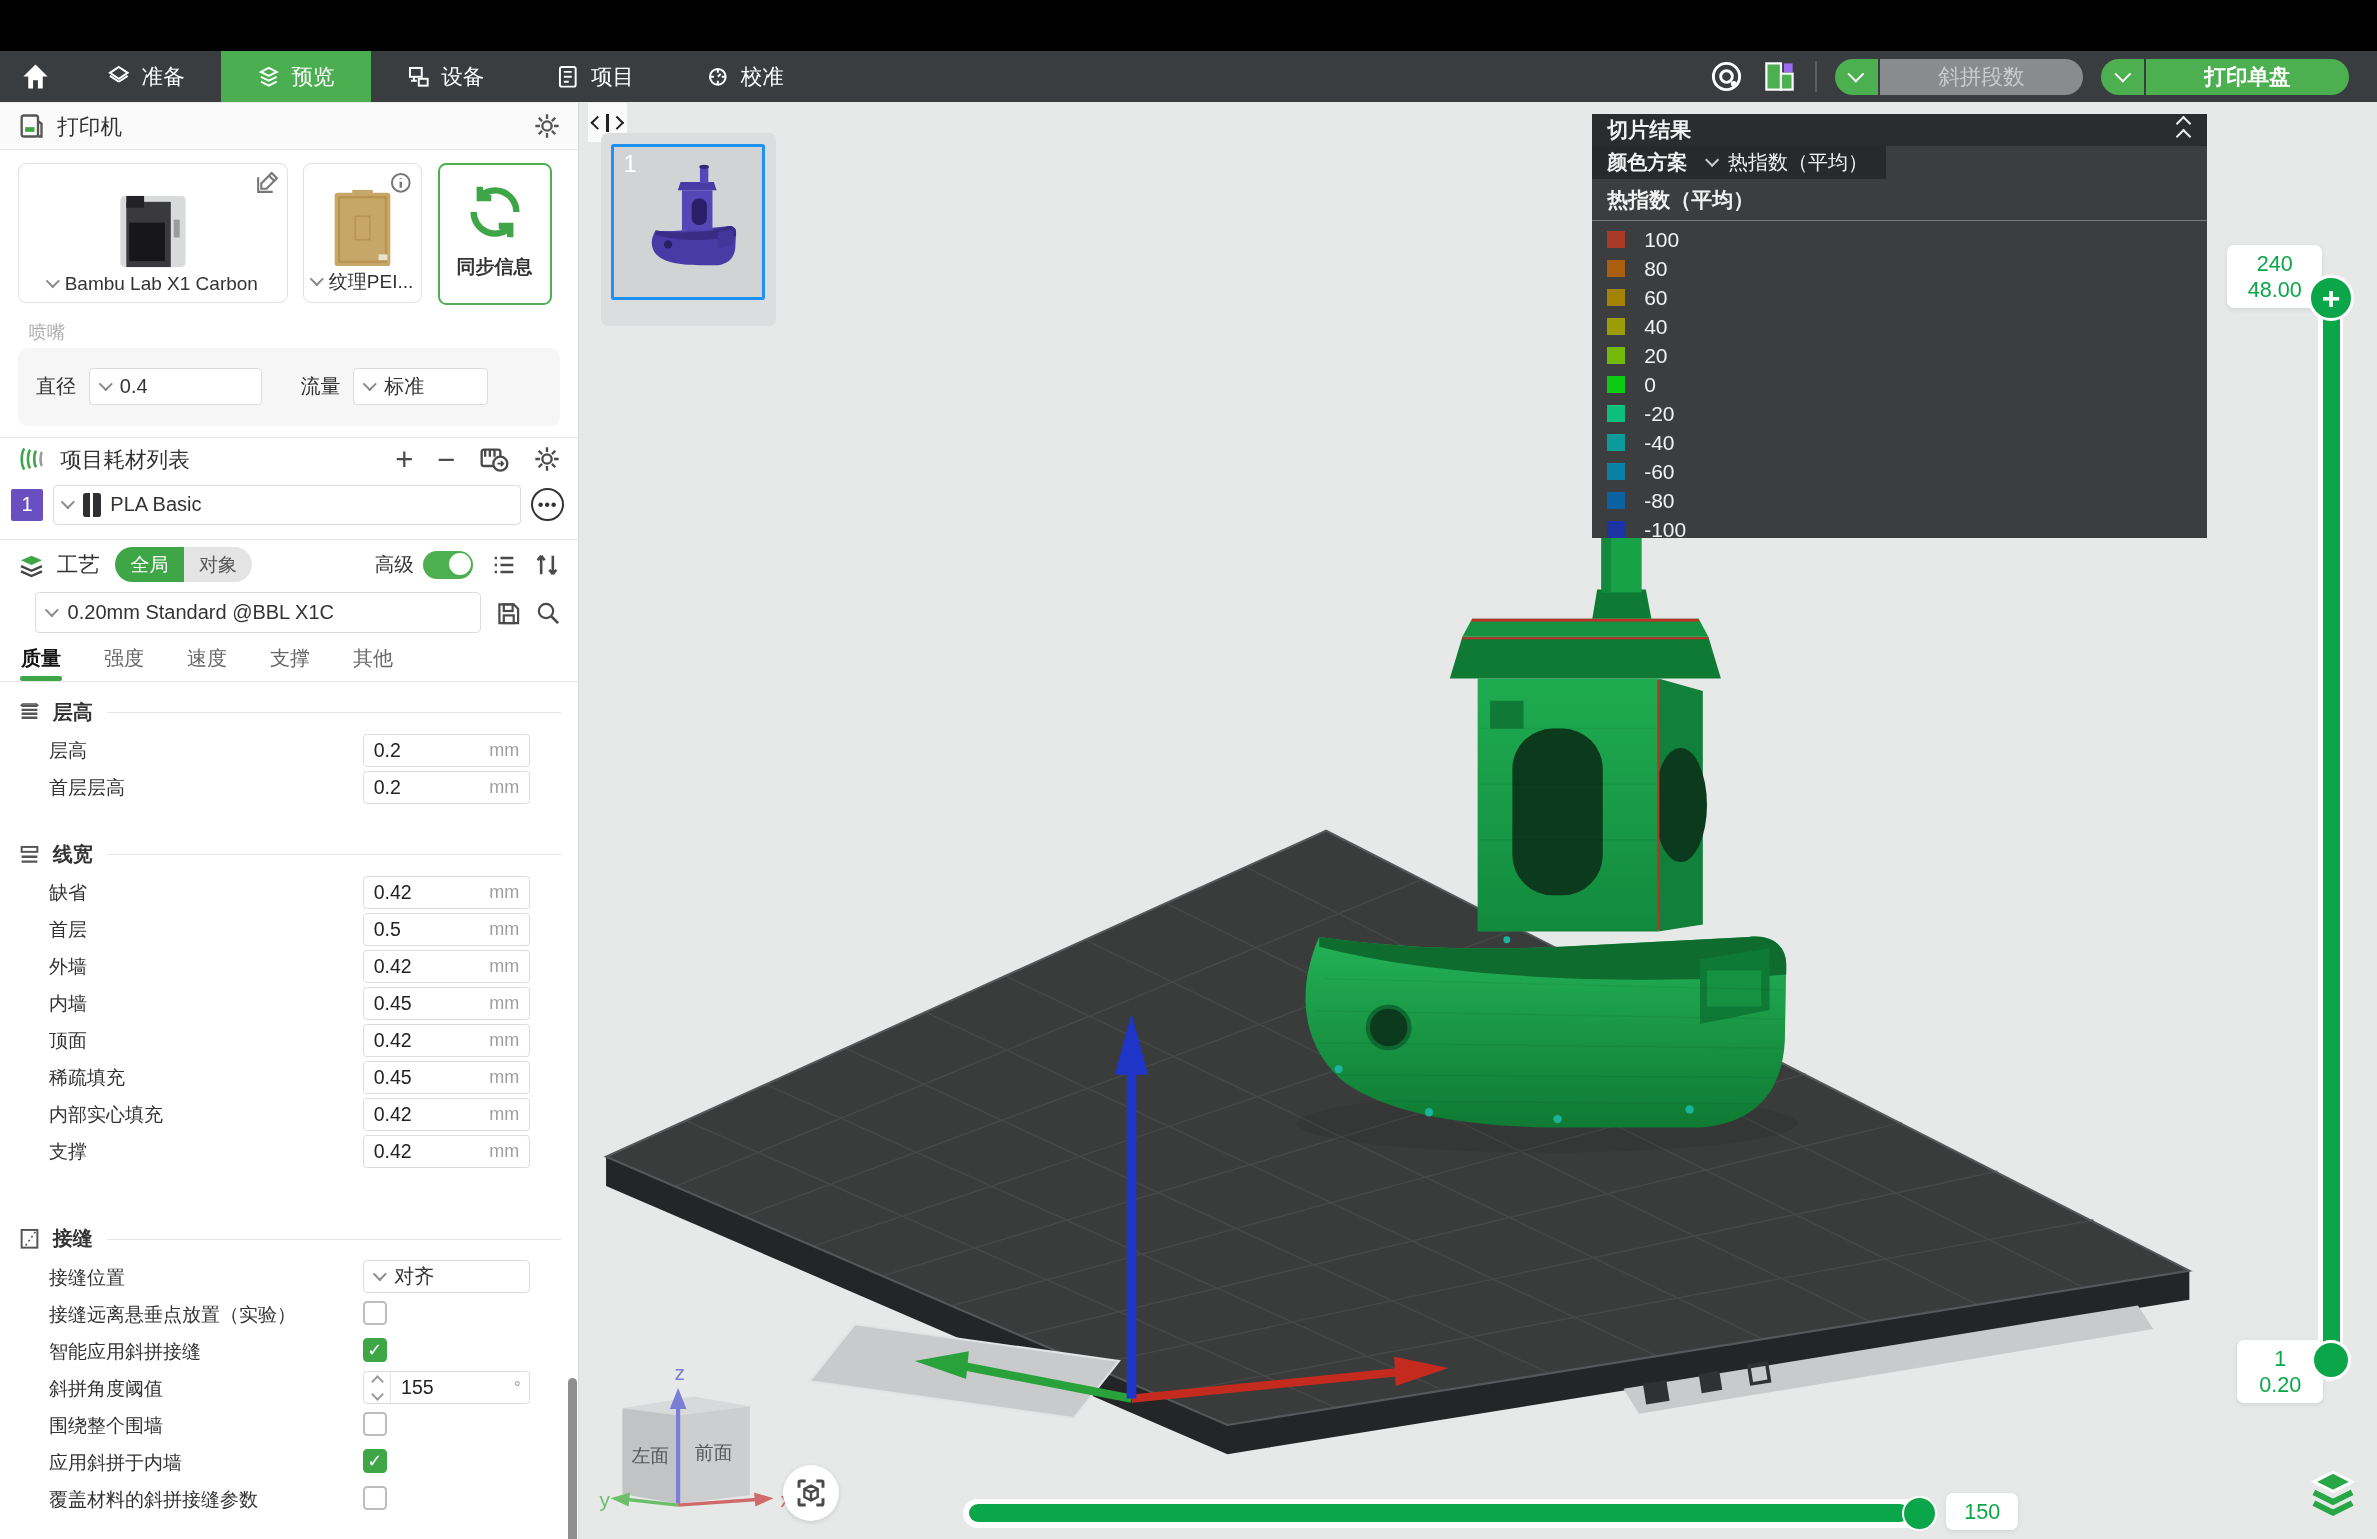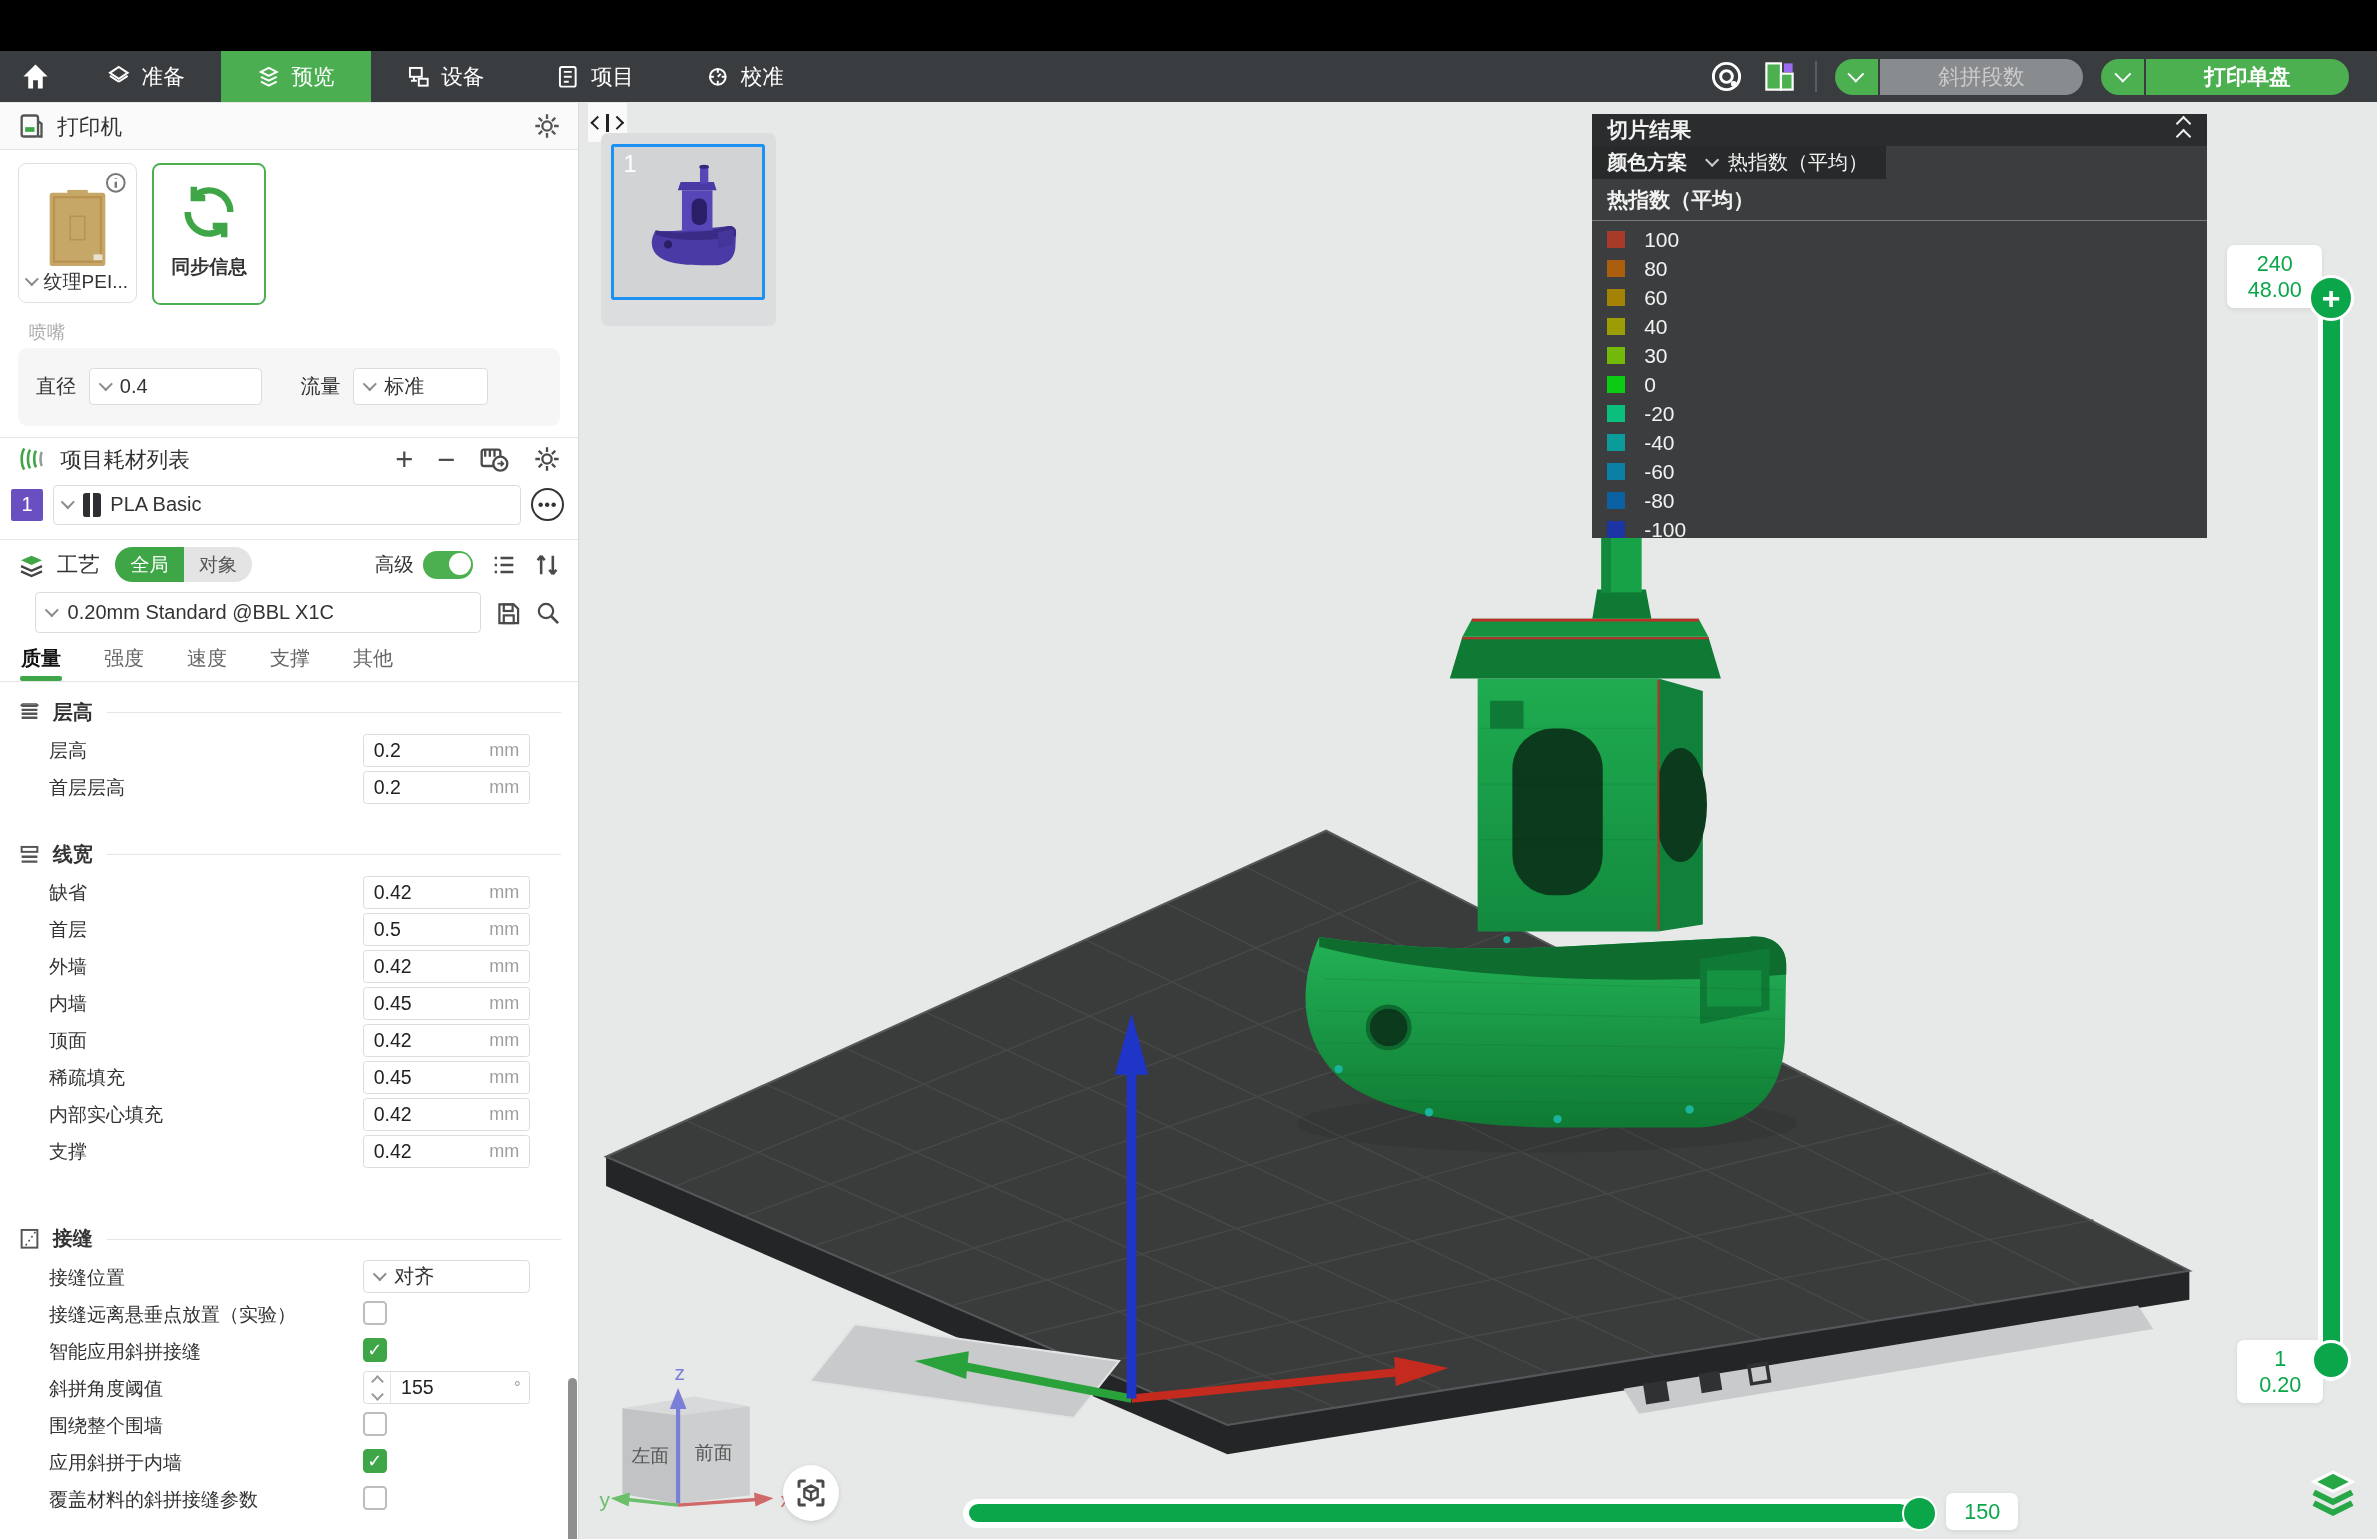--- a/index.html
+++ b/index.html
@@ -221,20 +221,36 @@
         </svg>
       <span class="ttl">打印机</span>
       <span class="spacer"></span>
       <svg width="28" height="28" viewBox="0 0 24 24">
           <circle cx="12" cy="12" r="4" fill="none" stroke="#555" stroke-width="2"></circle>
           <path d="M12 2 V6 M12 18 V22 M2 12 H6 M18 12 H22 M4.9 4.9 L7.8 7.8 M16.2 16.2 L19.1 19.1 M19.1 4.9 L16.2 7.8 M7.8 16.2 L4.9 19.1" stroke="#555" stroke-width="2"></path>
         </svg>
     </div>
 
     <div class="cards-row">
+      <div class="card printer">
+        <svg class="corner-icon" width="25" height="25" viewBox="0 0 24 24">
+            <path d="M4 6 V20 H18 M14 4 L20 10 M17 2 L22 7 L12 17 H7 V12 Z" fill="none" stroke="#777" stroke-width="2"></path>
+          </svg>
+        <svg width="90" height="83" viewBox="0 0 60 56">
+          <rect x="8" y="4" width="44" height="48" rx="3" fill="#D9DADB"></rect>
+          <rect x="12" y="8" width="30" height="44" fill="#3A3A3E"></rect>
+          <rect x="14" y="22" width="24" height="26" fill="#17171A"></rect>
+          <rect x="12" y="4" width="12" height="8" fill="#232327"></rect>
+          <rect x="44" y="20" width="4" height="12" fill="#9A9B9C"></rect>
+        </svg>
+        <div class="card-caption">
+          <span class="chev gray"></span>
+          <span>Bambu Lab X1 Carbon</span>
+        </div>
+      </div>
       <div class="card plate">
         <svg class="corner-icon" width="23.6" height="23.6" viewBox="0 0 24 24">
             <circle cx="12" cy="12" r="9" fill="none" stroke="#777" stroke-width="2"></circle>
             <path d="M12 7 V8 M12 11 V17" stroke="#777" stroke-width="2.5"></path>
           </svg>
         <svg width="75" height="82" viewBox="0 0 50 56">
           <rect x="6" y="4" width="38" height="50" rx="2" fill="#C7A768"></rect>
           <rect x="9" y="7" width="32" height="44" fill="none" stroke="#B8924F" stroke-width="1.5"></rect>
           <rect x="20" y="20" width="10" height="16" fill="none" stroke="#B8924F" stroke-width="1"></rect>
           <rect x="36" y="46" width="6" height="4" fill="#E9E2D2"></rect>
@@ -696,21 +712,21 @@
       <div class="leg-row">
           <span class="leg-swatch" style="background: rgb(163, 130, 4);"></span>
           <span class="leg-label">60</span>
         </div>
       <div class="leg-row">
           <span class="leg-swatch" style="background: rgb(156, 156, 4);"></span>
           <span class="leg-label">40</span>
         </div>
       <div class="leg-row">
           <span class="leg-swatch" style="background: rgb(114, 185, 8);"></span>
-          <span class="leg-label">30</span>
+          <span class="leg-label">20</span>
         </div>
       <div class="leg-row">
           <span class="leg-swatch" style="background: rgb(11, 204, 18);"></span>
           <span class="leg-label">0</span>
         </div>
       <div class="leg-row">
           <span class="leg-swatch" style="background: rgb(10, 190, 126);"></span>
           <span class="leg-label">-20</span>
         </div>
       <div class="leg-row">

